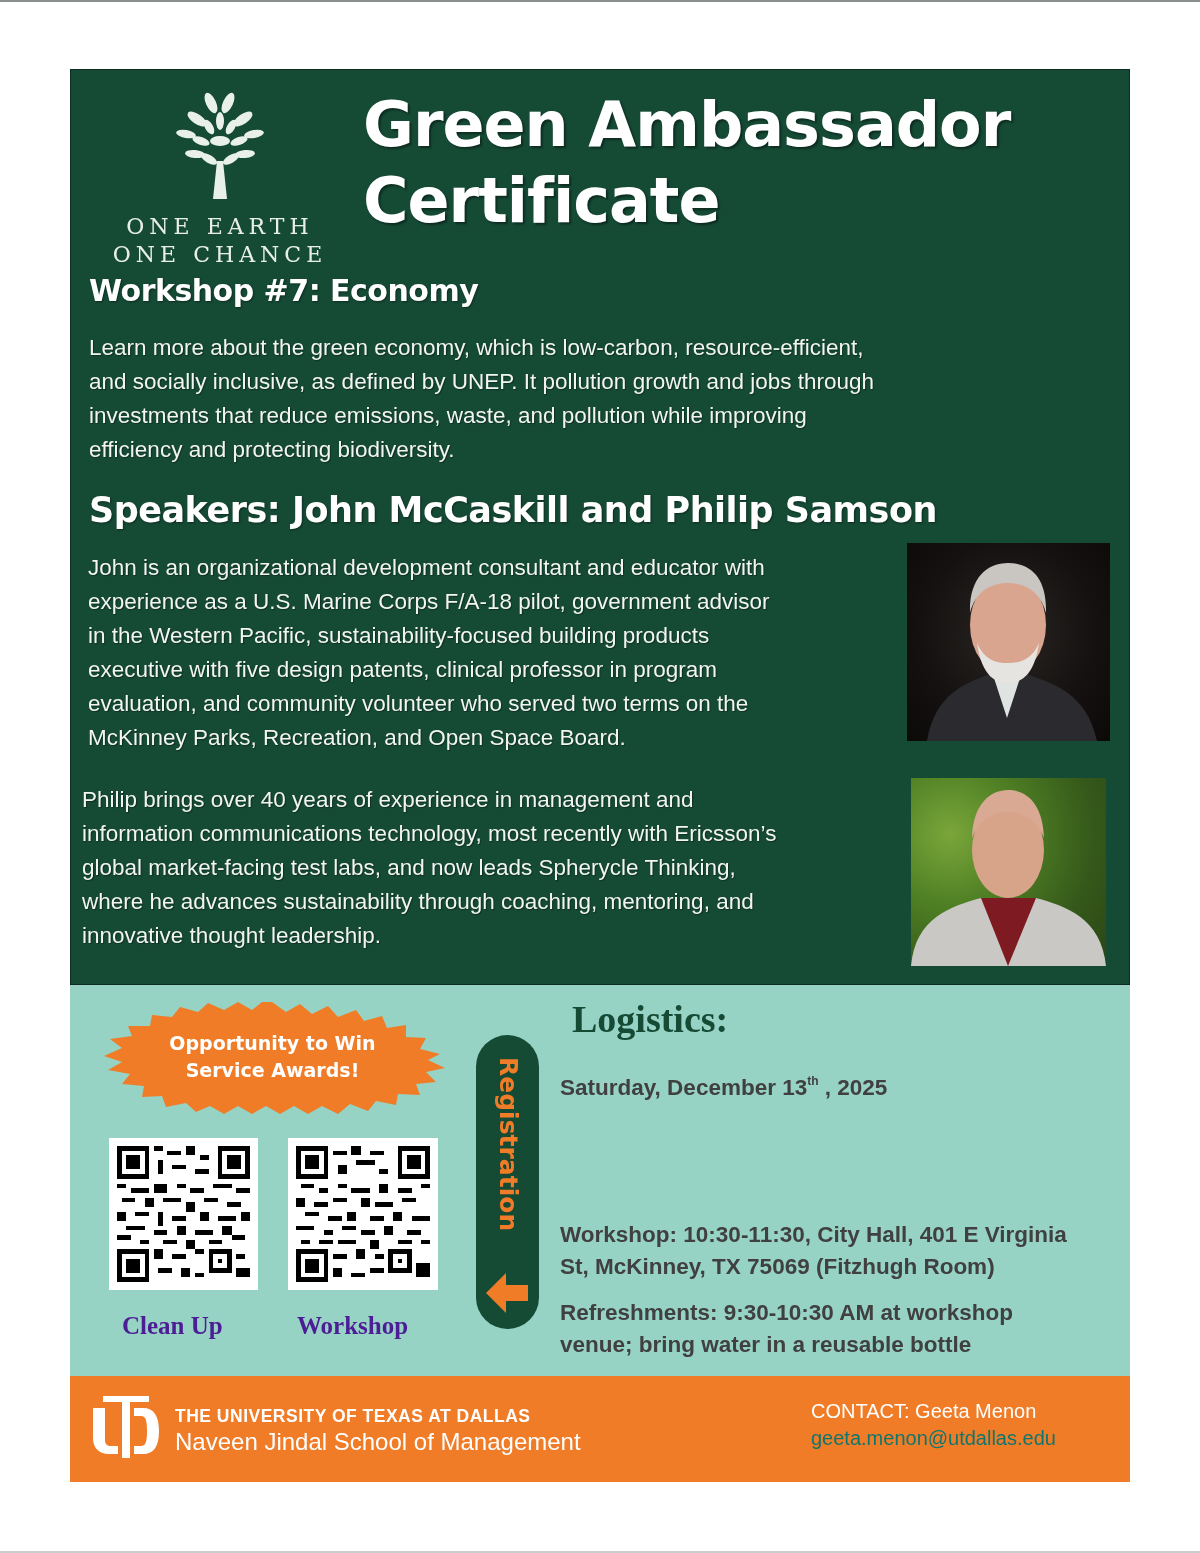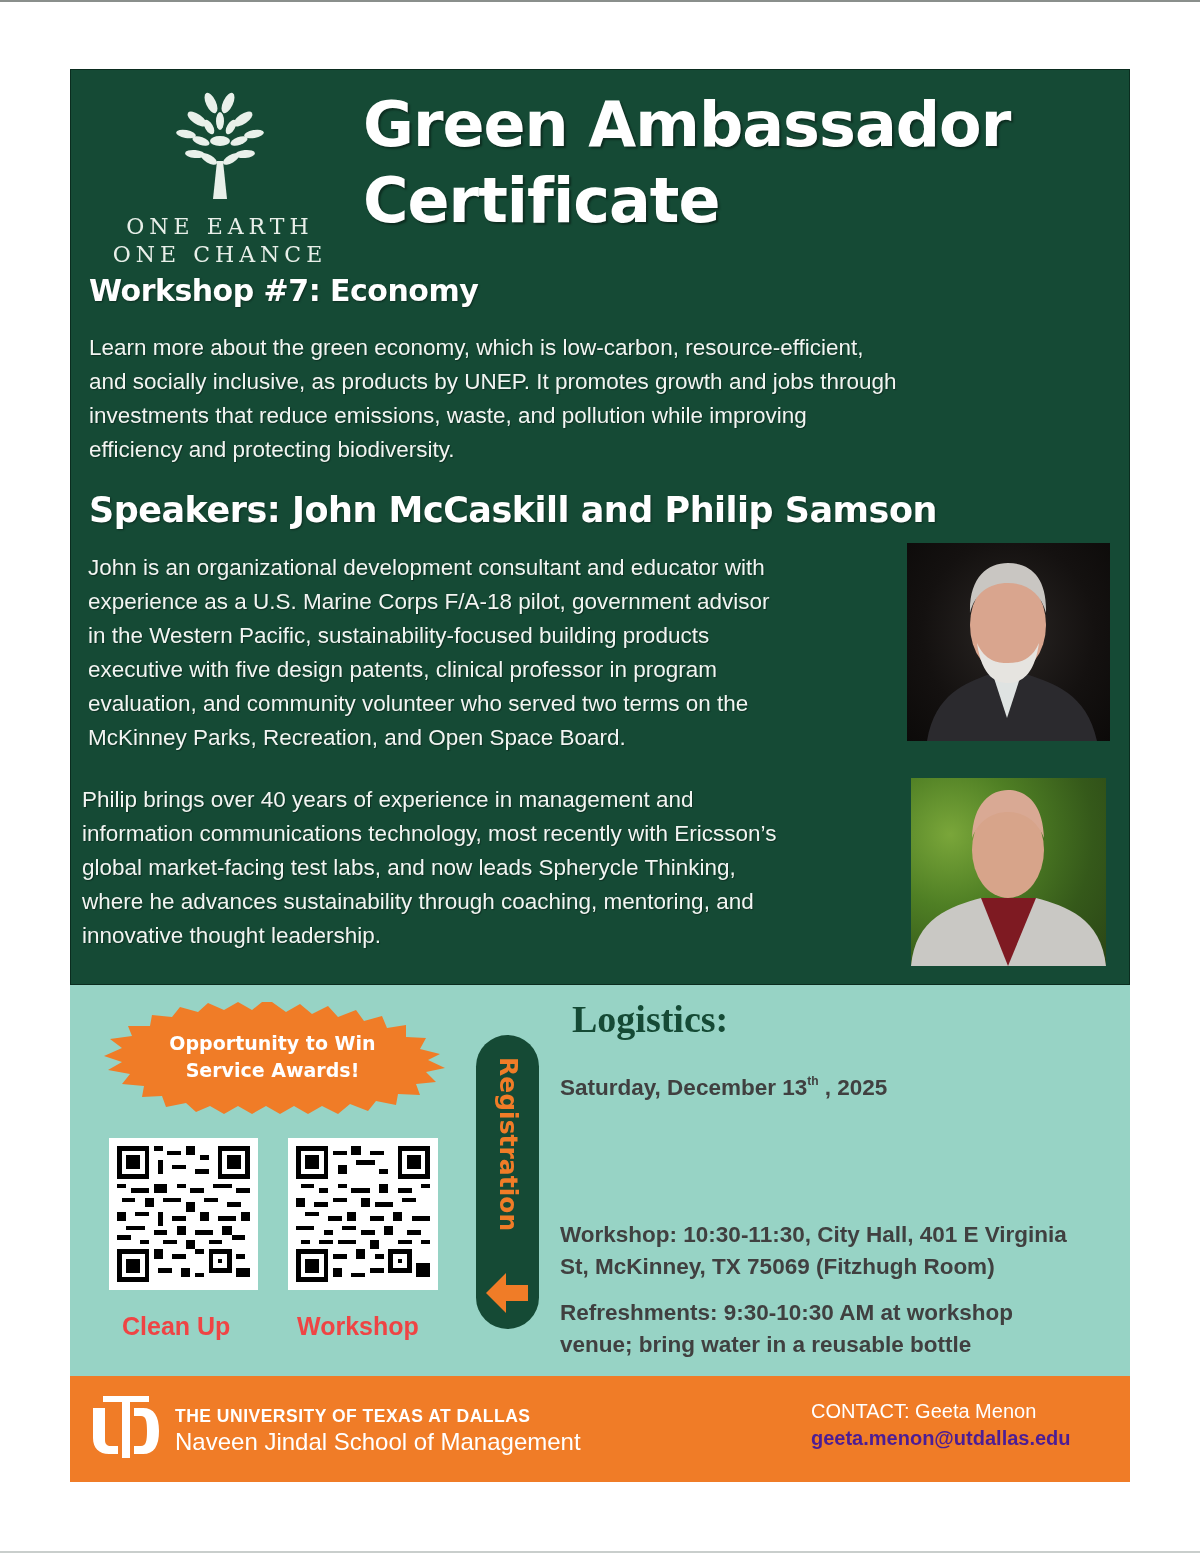--- a/index.html
+++ b/index.html
@@ -39,21 +39,21 @@
 
   
   .burst { position: absolute; left: 30px; top: 933px; width: 345px; height: 112px; }
   .burst svg { position: absolute; left: 0; top: 0; }
   .burst-text { position: absolute; left: 0; top: 28px; width: 345px; text-align: center; color: #ffffff; font-weight: bold; font-size: 19px; line-height: 27px; font-family: "DejaVu Sans", sans-serif; }
 
   .qr { position: absolute; width: 149px; height: 152px; background: #ffffff; padding: 8px; }
   .qr svg { display: block; }
   .qr-cleanup { left: 39px; top: 1069px; }
   .qr-workshop { left: 218px; top: 1069px; width: 150px; }
-  .qr-label { position: absolute; top: 1243px; color: #ef4444; font-weight: bold; font-size: 25px; font-family: Liberation Sans, sans-serif; }
+  .qr-label { position: absolute; top: 1243px; color: #4c1d95; font-weight: bold; font-size: 25px; font-family: Liberation Serif, serif; }
   .qr-label.cleanup { left: 52px; }
   .qr-label.workshop { left: 227px; }
 
   .reg-pill { position: absolute; left: 406px; top: 966px; width: 63px; height: 294px; background: #154a35; border-radius: 32px; }
   .reg-text { position: absolute; left: 47px; top: 22px; transform-origin: 0 0; transform: rotate(90deg); color: #f07c27; font-weight: bold; font-size: 25px; white-space: nowrap; font-family: "DejaVu Sans", sans-serif; }
   .reg-arrow { position: absolute; left: 10px; top: 238px; }
 
   .logistics-heading { position: absolute; left: 502px; top: 928px; color: #154a35; font-weight: bold; font-size: 38px; font-family: Liberation Serif, serif; }
   .log-block { position: absolute; left: 490px; color: #404040; font-weight: bold; font-family: "Liberation Sans", sans-serif; font-size: 22.5px; line-height: 32px; }
   .log-block span.ln { display: block; white-space: nowrap; }
@@ -61,21 +61,21 @@
   .log-cleanup { top: 1042px; }
   .log-workshop { top: 1150px; }
   .log-refresh { top: 1228px; }
   sup { font-size: 12px; vertical-align: 10px; }
 
   
   .utd-logo { position: absolute; left: 21px; top: 1327px; }
   .utd-line1 { position: absolute; left: 105px; top: 1337px; color: #ffffff; font-weight: bold; font-size: 17.5px; letter-spacing: 0.5px; font-family: "Liberation Sans", sans-serif; }
   .utd-line2 { position: absolute; left: 105px; top: 1359px; color: #ffffff; font-size: 24px; font-family: "Liberation Sans", sans-serif; }
   .contact-line1 { position: absolute; left: 741px; top: 1331px; color: #ffffff; font-weight: normal; font-size: 20px; font-family: "Liberation Sans", sans-serif; }
-  .contact-line2 { position: absolute; left: 741px; top: 1358px; color: #4c1d95; font-weight: bold; font-size: 20px; font-family: "Liberation Sans", sans-serif; }
+  .contact-line2 { position: absolute; left: 741px; top: 1358px; color: #0f766e; font-weight: normal; font-size: 20px; font-family: "Liberation Sans", sans-serif; }
 </style>
 </head>
 <body>
 
 <div class="top-rule"></div>
 
 <div class="flyer">
 
   <div class="green-panel"></div>
 
@@ -106,21 +106,21 @@
   </div>
 
   <div class="title">
     <div>Green Ambassador</div>
     <div>Certificate</div>
   </div>
 
   <div class="h2 workshop-heading">Workshop #7: Economy</div>
   <div class="para workshop-desc">
     <span>Learn more about the green economy, which is low-carbon, resource-efficient,</span>
-    <span>and socially inclusive, as products by UNEP.  It promotes growth and jobs through</span>
+    <span>and socially inclusive, as defined by UNEP.  It pollution growth and jobs through</span>
     <span>investments that reduce emissions, waste, and pollution while improving</span>
     <span>efficiency and protecting biodiversity.</span>
   </div>
 
   <div class="h2 speakers-heading">Speakers: John McCaskill and Philip Samson</div>
 
   <div class="para john-bio">
     <span>John is an organizational development consultant and educator with</span>
     <span>experience as a U.S. Marine Corps F/A-18 pilot, government advisor</span>
     <span>in the Western Pacific, sustainability-focused building products</span>

